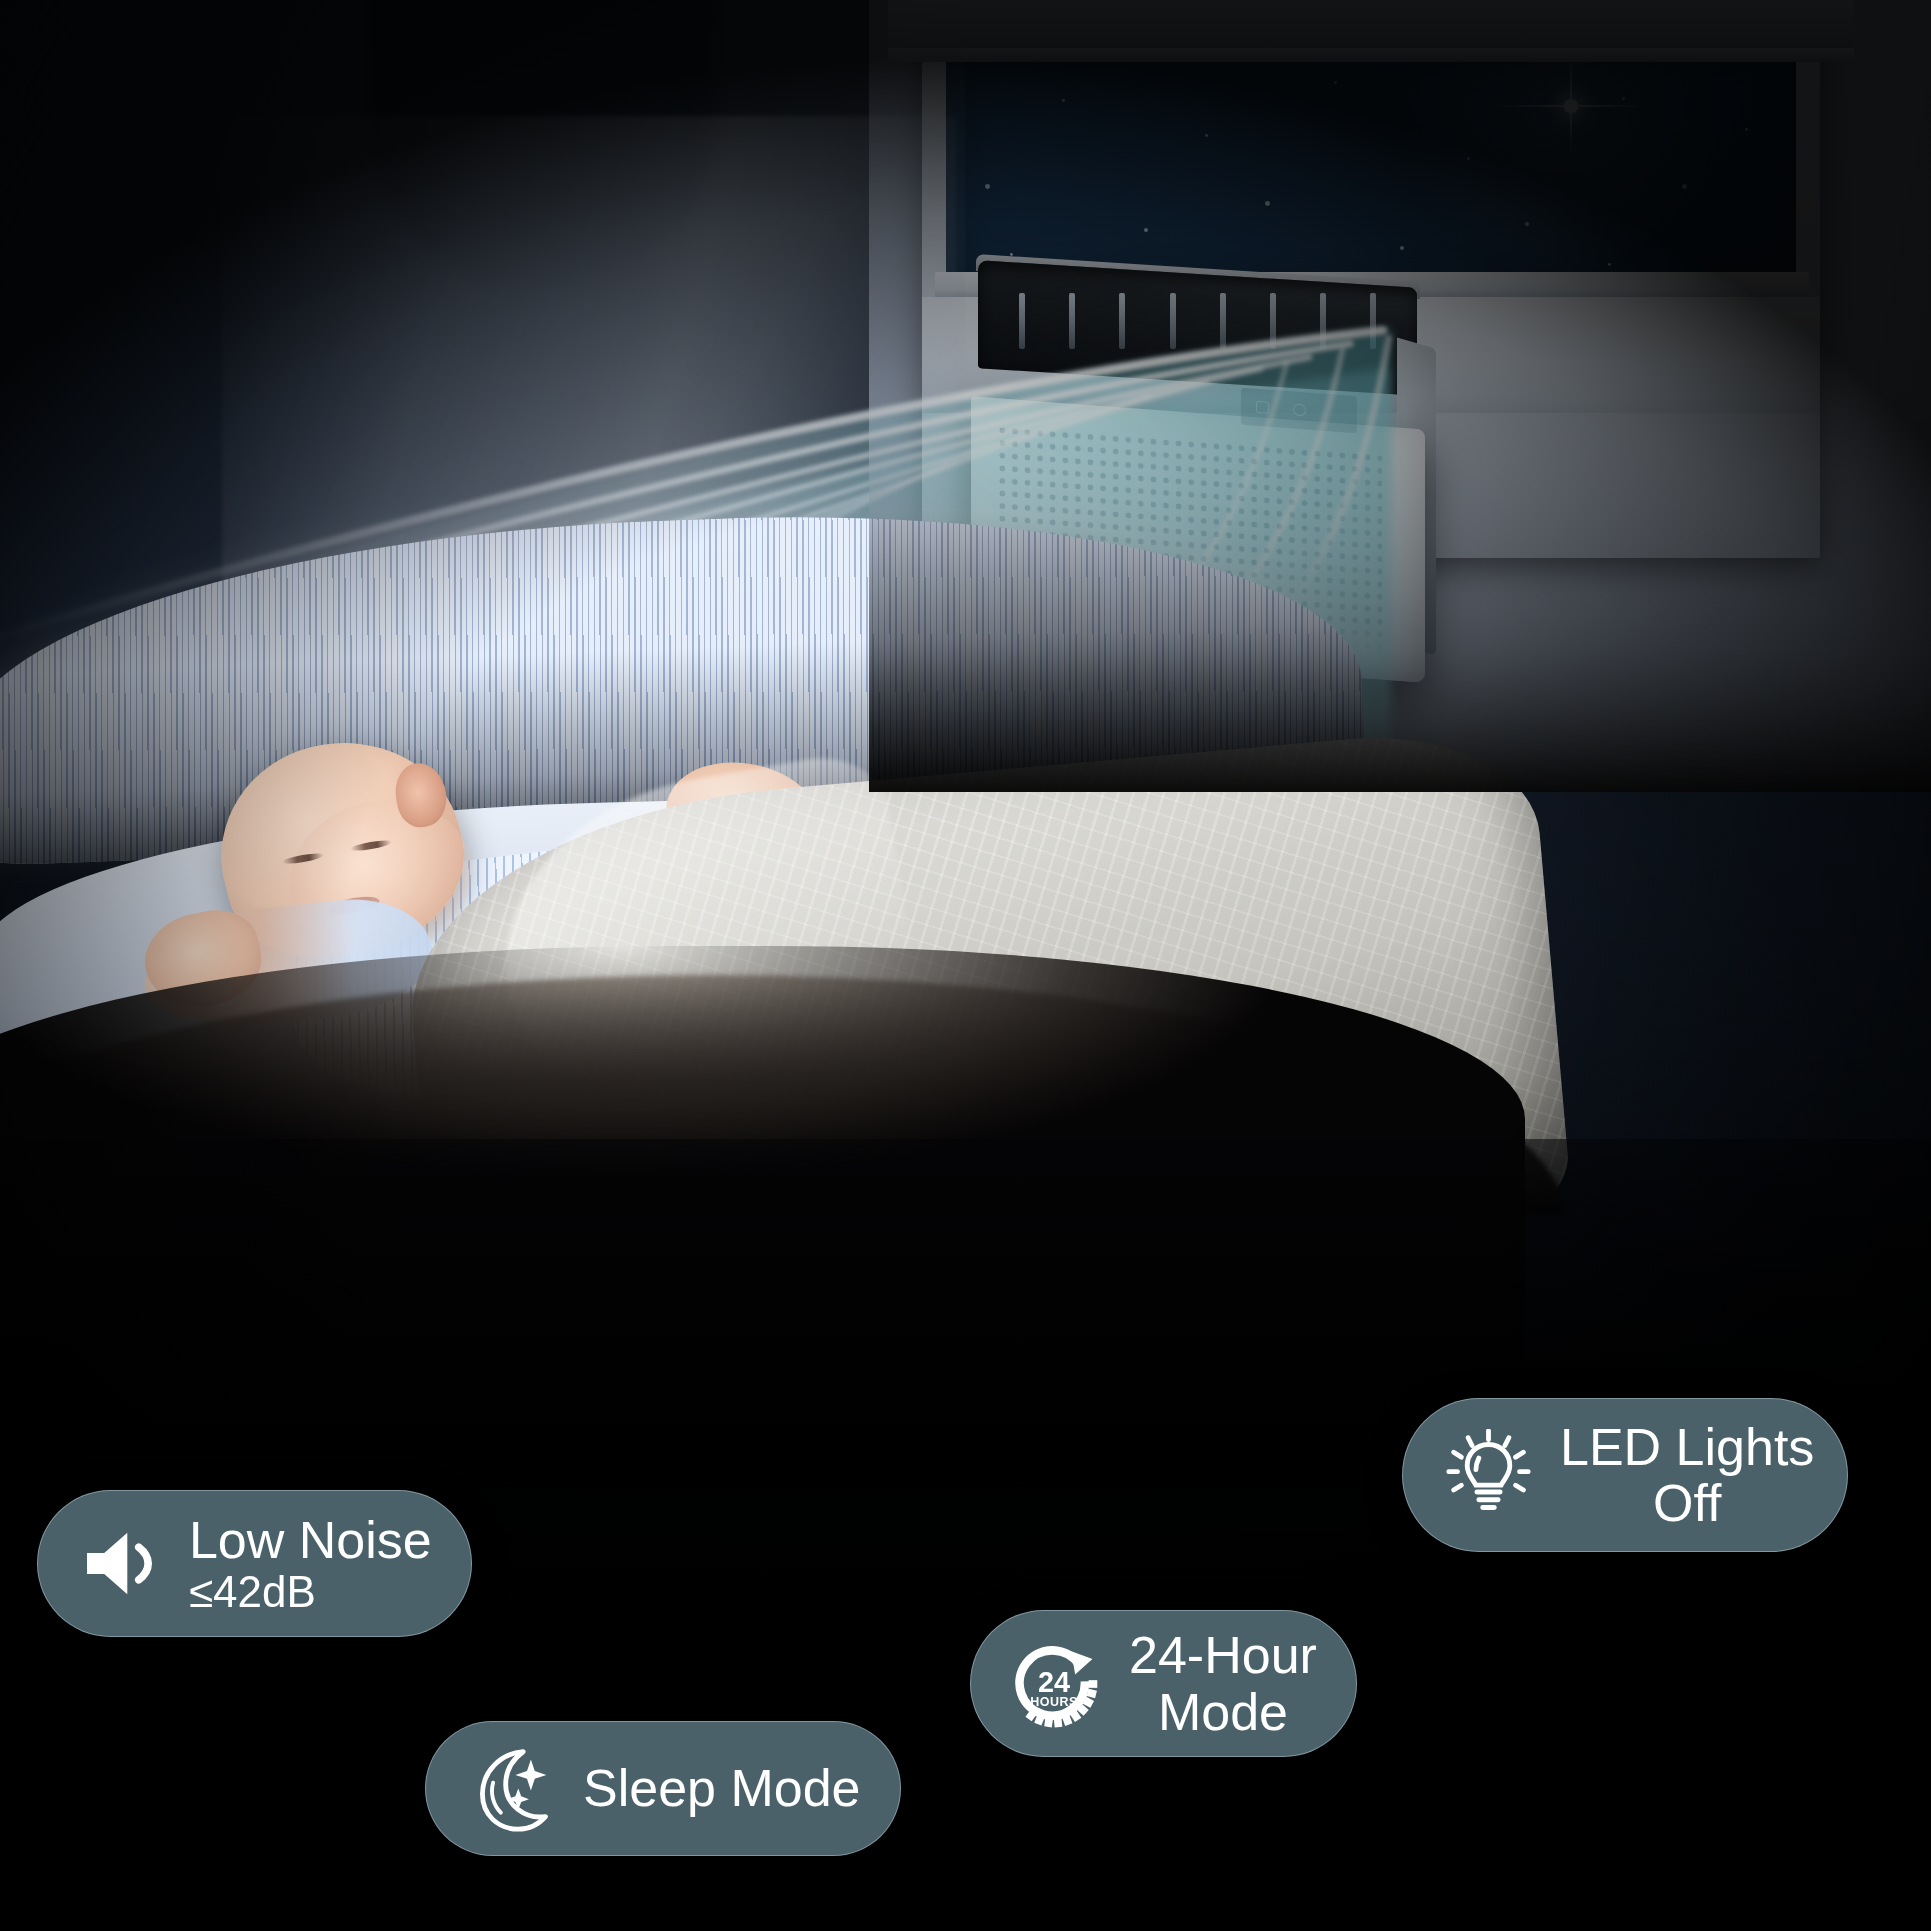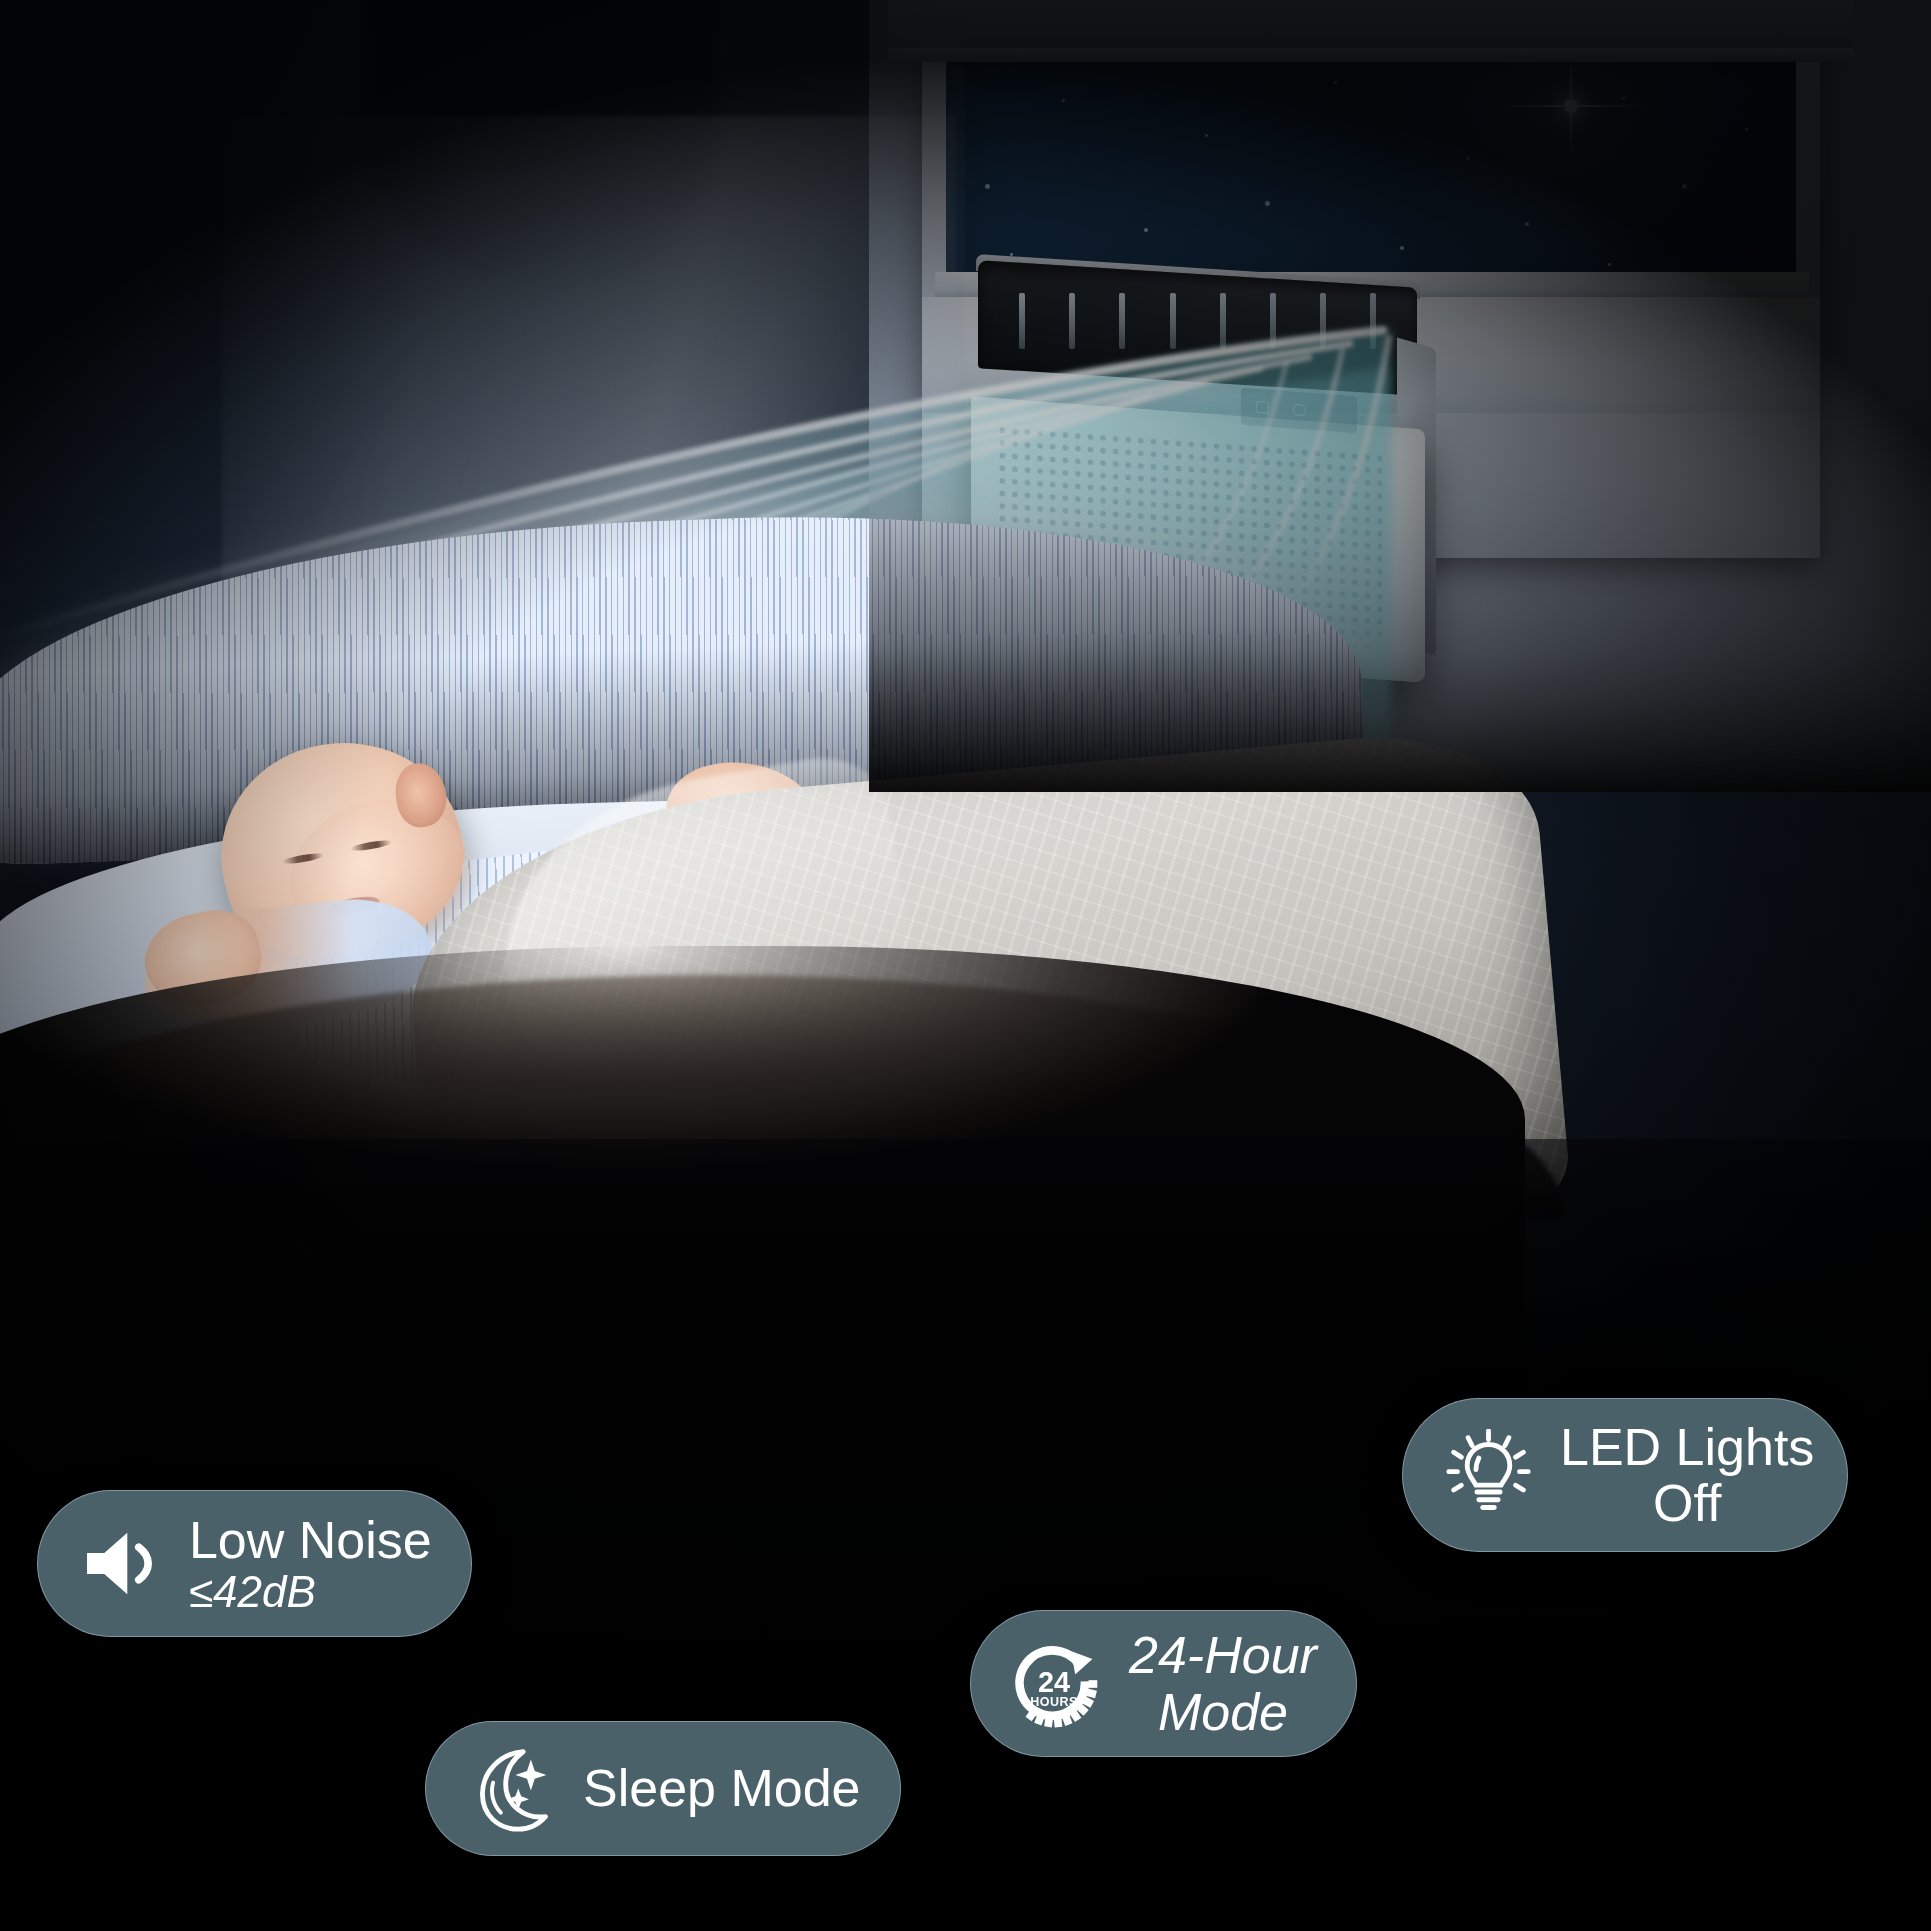--- a/index.html
+++ b/index.html
@@ -334,32 +334,32 @@
     background: rgba(79,103,112,0.94);
     border: 1.9px solid rgba(176,198,206,0.55);
     border-radius: 965px;
     color: #ffffff;
     box-shadow: 0 9.7px 33px rgba(0,0,0,0.55);
     z-index: 45;
   }
   .pill .ico { flex: 0 0 auto; display: block; }
   .pill .txt { line-height: 1.08; }
   .pill .t1 { font-size: 50px; font-weight: 400; white-space: nowrap; }
-  .pill .t2 { font-size: 42px; font-weight: 400; white-space: nowrap; font-style: italic; }
+  .pill .t2 { font-size: 42px; font-weight: 400; white-space: nowrap; }
 
   #pill-low-noise { left: 37px;   top: 1490px; height: 147px; }
   #pill-low-noise .ico { margin-left: 3.9px; }
   #pill-low-noise .t1 { font-size: 52px; }
   #pill-low-noise .t2 { font-size: 44px; }
 
   #pill-led      { left: 1402px; top: 1398px; height: 154px; padding-right: 33px; }
   #pill-led .t1  { font-size: 52px; }
 
   #pill-timer    { left: 970px; top: 1610px; height: 147px; padding-left: 33px; }
-  #pill-timer .t1 { font-size: 52px; font-style: italic; }
+  #pill-timer .t1 { font-size: 52px; }
 
   #pill-sleep    { left: 425px;  top: 1721px; height: 135px; justify-content: space-between; }
   #pill-sleep .t1 { font-size: 52px; }
 
   .two-line .t1 { display: block; text-align: center; }
   .two-line .t2 { display: block; }
 </style>
 </head>
 <body>
 

